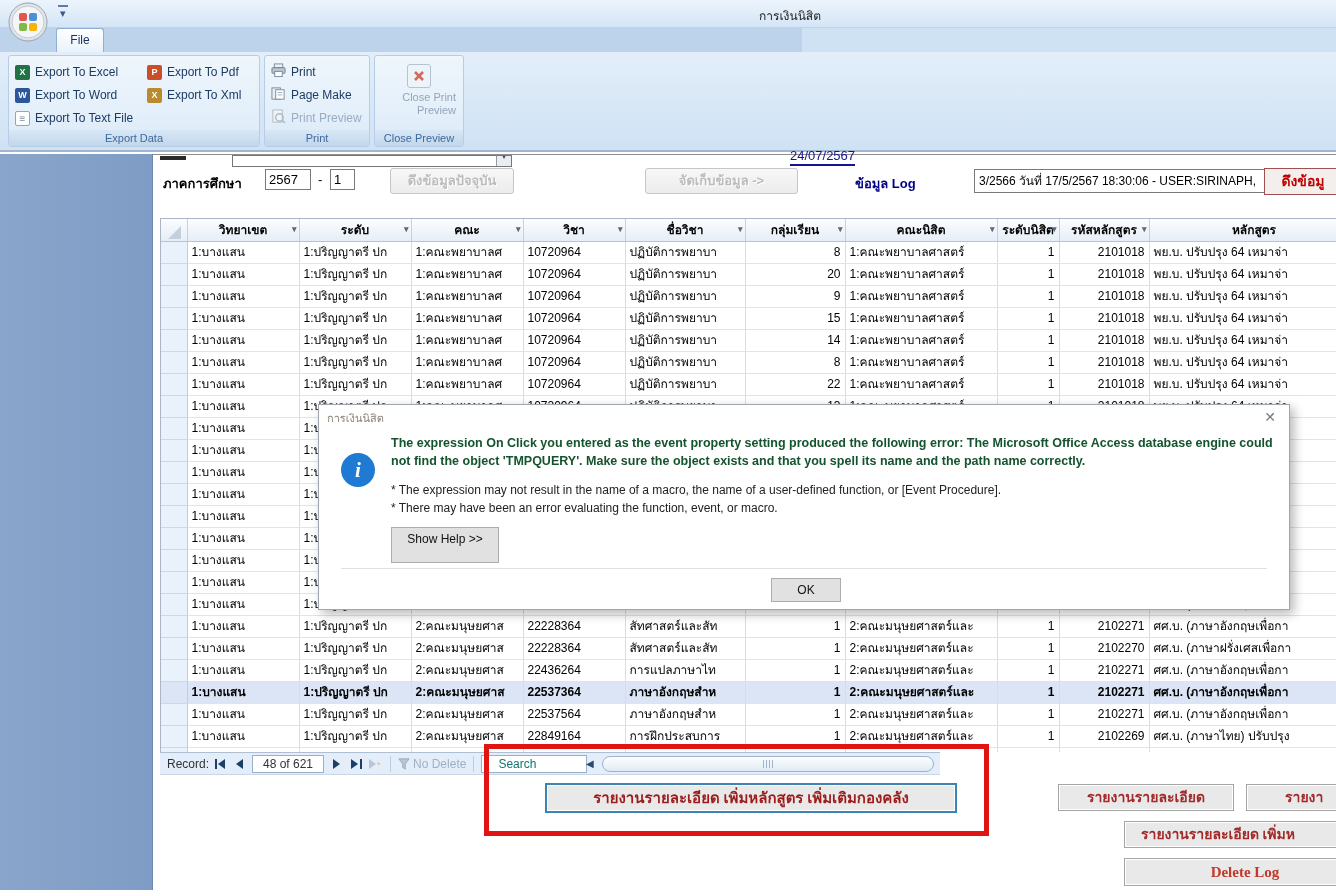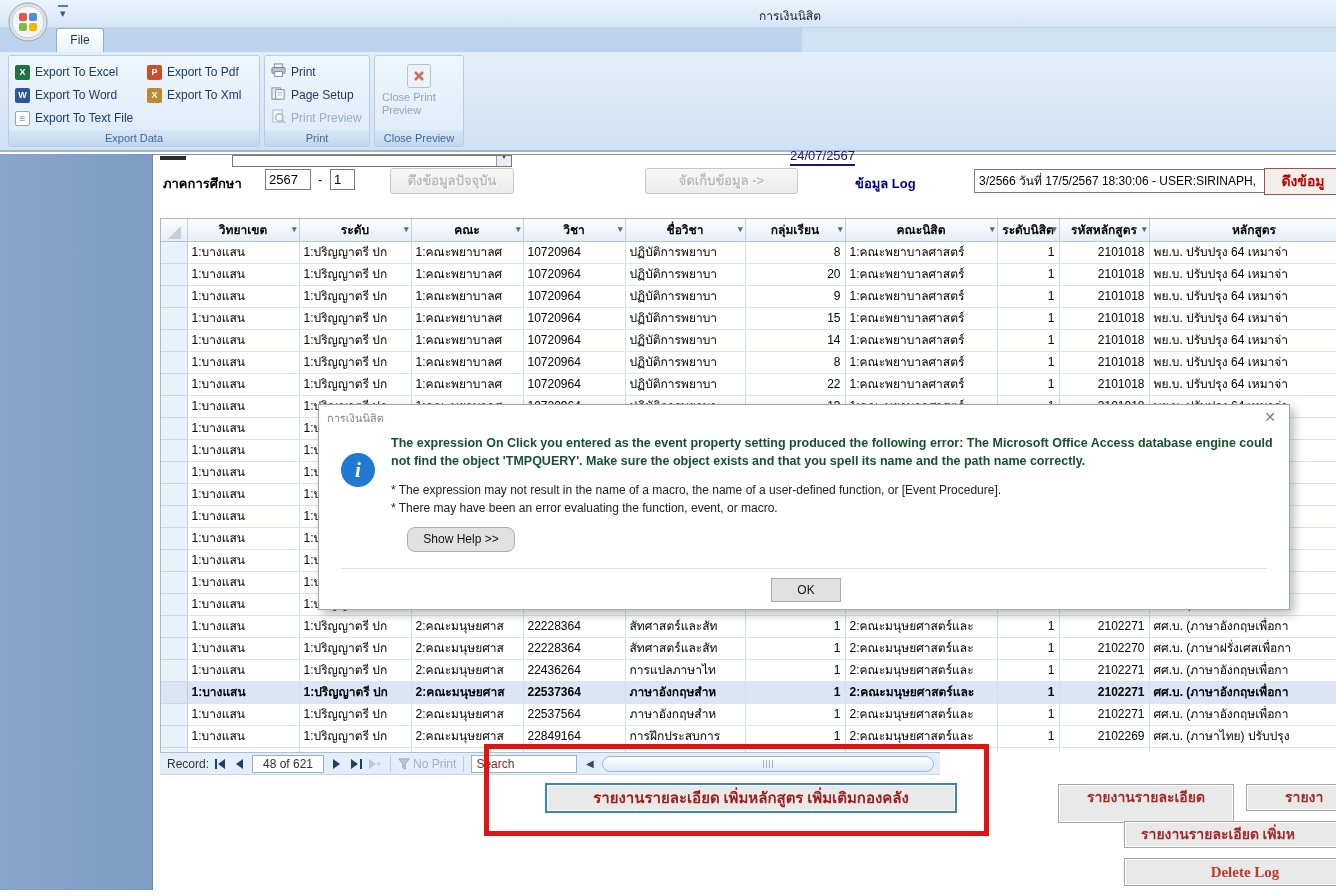--- a/index.html
+++ b/index.html
@@ -36,21 +36,21 @@
   .ritem { position:absolute; height:20px; display:flex; align-items:center; gap:5px;
     font-size:12px; color:#1d3c63; white-space:nowrap; cursor:default; }
   .ritem.disabled { color:#9aadc4; }
   .ic { width:15px; height:15px; border-radius:2px; display:inline-flex; align-items:center;
     justify-content:center; font-size:9px; font-weight:bold; color:#fff; flex:0 0 15px; }
   .ic-x { background:#217346; }
   .ic-w { background:#2b579a; }
   .ic-t { background:#fdfefe; border:1px solid #93a5b8; color:#7d8fa2; font-size:10px; }
   .ic-p { background:#cb4e2a; }
   .ic-m { background:#b98a2f; }
-  .bigbtn { position:absolute; left:7px; top:6px; width:74px; height:68px; text-align:left; }
+  .bigbtn { position:absolute; left:7px; top:6px; width:74px; height:68px; text-align:right; }
   .bigbtn .box { width:24px; height:24px; margin:2px auto 3px auto; border:1px solid #b3c3d4;
     border-radius:3px; background:#eef3f8; display:flex; align-items:center; justify-content:center; }
   .bigbtn .txt { font-size:11px; color:#93a5ba; line-height:13px; }
   
   .sidebar { position:absolute; left:0; top:154px; width:153px; height:736px;
     background:linear-gradient(to right,#8aa5cb,#7e9cc5); border-right:1px solid #6c87ab; }
   .formline { position:absolute; left:153px; top:154px; width:1183px; height:1px; background:#8e8e8e; }
   
   .frag { position:absolute; left:160px; top:156px; width:26px; height:4px; background:#2a2a2a; }
   .cmb-clip { position:absolute; left:232px; top:155px; width:280px; height:12px; background:#fff;
@@ -94,55 +94,55 @@
   
   .recnav { position:absolute; left:160px; top:752px; width:780px; height:23px;
     background:#e4eefa; border-top:1px solid #aebfd2; border-bottom:1px solid #c8d6e6;
     display:flex; align-items:center; gap:3px; padding-left:7px; font-size:12px; color:#333; }
   .navb { width:16px; height:16px; display:inline-flex; align-items:center; justify-content:center; }
   .recbox { width:72px; height:18px; background:#fff; border:1px solid #9ab0c8; text-align:center;
     line-height:16px; margin:0 2px; }
   .vsep { width:1px; height:16px; background:#b9cde1; margin:0 4px; }
   .nofil { color:#9db0c6; display:inline-flex; align-items:center; gap:3px; }
   .srch { width:106px; height:18px; background:#fff; border:1px solid #9ab0c8; line-height:16px;
-    padding-left:4px; color:#7f1d1d; }
+    padding-left:16px; color:#0f766e; }
   .sarrow { position:absolute; left:426px; top:5px; font-size:10px; color:#2c4a6e; }
   .hthumb { position:absolute; left:442px; top:3px; width:332px; height:16px;
     border:1px solid #9fb4cc; border-radius:8px; background:linear-gradient(#fdfefe,#dfeaf6);
     display:flex; align-items:center; justify-content:center; gap:2px; }
   .hthumb i { display:block; width:1px; height:8px; background:#9fb4cc; }
   
   .redrect { position:absolute; left:484px; top:744px; width:505px; height:92px;
     border:5px solid #e11414; z-index:40; }
   .fbtn { position:absolute; background:#e9e9e9; border:1px solid #a5a5a5;
     box-shadow:inset 0 0 0 1px #ffffff; color:#a32a2a; font-weight:bold; text-align:center;font-family:Liberation Serif, serif; }
   .btn-high { left:545px; top:783px; width:412px; height:30px; border:2px solid #3d85b0;
     font-size:15px; line-height:26px; color:#9c1c1c; z-index:41; }
-  .btn-r1 { left:1058px; top:784px; width:176px; height:39px; font-size:14px; line-height:25px;text-align:center; }
+  .btn-r1 { left:1058px; top:784px; width:176px; height:27px; font-size:14px; line-height:25px;text-align:center; }
   .btn-r2 { left:1246px; top:784px; width:120px; height:27px; font-size:14px; line-height:25px;
     text-align:left; padding-left:38px; }
   .btn-r3 { left:1124px; top:821px; width:242px; height:27px; font-size:14px; line-height:25px;
     text-align:left; padding-left:16px; }
   .btn-r4 { left:1124px; top:858px; width:242px; height:28px; font-size:15px; line-height:26px;
     color:#c0392b; }
   
   .dlg { position:absolute; left:318px; top:404px; width:972px; height:206px; background:#fff;
     border:1px solid #9fa6ad; box-shadow:4px 4px 10px rgba(0,0,0,.28); z-index:60; font-size:12px; }
   .dlg-title { position:absolute; left:8px; top:4px; font-size:11px; color:#8c8579; }
   .dlg-x { position:absolute; right:8px; top:2px; width:22px; height:20px; text-align:center;
     font-size:14px; color:#7a7a7a; line-height:20px; }
   .dlg-info { position:absolute; left:22px; top:48px; width:34px; height:34px; border-radius:50%;
     background:#1f7ad3; color:#fff; font-family:"Liberation Serif", serif; font-style:italic;
     font-weight:bold; font-size:21px; display:flex; align-items:center; justify-content:center; }
   .dlg-msg { position:absolute; left:72px; top:30px; width:892px; font-weight:bold; color:#14532d;
     font-size:12.5px; line-height:1.4; }
   .dlg-bullets { position:absolute; left:72px; top:76px; width:892px; color:#222; line-height:1.5; }
   .dbtn { position:absolute; background:#e1e1e1; border:1px solid #acacac; font-size:12px;
     text-align:center; color:#111; font-family:"Liberation Sans", sans-serif; }
-  .dlg-help { left:88px; top:122px; width:108px; height:25px; line-height:22px;border-radius:8px; }
+  .dlg-help { left:72px; top:122px; width:108px; height:36px; line-height:22px; }
   .dlg-sep { position:absolute; left:22px; right:22px; top:163px; border-top:1px solid #e0e0e0; }
   .dlg-ok { left:452px; top:173px; width:70px; height:24px; line-height:22px; }
 </style>
 </head>
 <body>
 
 <div class="titlebar"></div>
 <div class="orb">
   <svg width="40" height="40" viewBox="0 0 40 40">
     <circle cx="20" cy="20" r="19" fill="#dfe5ea" stroke="#9aa4ad"></circle>
@@ -193,21 +193,21 @@
           </svg></span>
       <span>Print</span>
     </div>
     <div class="ritem" style="left:6px;top:29px">
       <span><svg width="15" height="15" viewBox="0 0 16 16">
             <rect x="1" y="2" width="9" height="12" fill="#e9eff5" stroke="#7a8a9a"></rect>
             <rect x="5" y="4" width="9" height="10" fill="#fff" stroke="#7a8a9a"></rect>
             <line x1="7" y1="7" x2="12" y2="7" stroke="#9fb0c0"></line>
             <line x1="7" y1="9.5" x2="12" y2="9.5" stroke="#9fb0c0"></line>
           </svg></span>
-      <span>Page Setup</span>
+      <span>Page Make</span>
     </div>
     <div class="ritem disabled" style="left:6px;top:52px">
       <span><svg width="15" height="15" viewBox="0 0 16 16">
             <rect x="2" y="1" width="10" height="13" fill="#f2f5f8" stroke="#aeb9c4"></rect>
             <circle cx="9" cy="9" r="4" fill="none" stroke="#aeb9c4" stroke-width="1.5"></circle>
             <line x1="12" y1="12" x2="15" y2="15" stroke="#aeb9c4" stroke-width="1.5"></line>
           </svg></span>
       <span>Print Preview</span>
     </div>
     <div class="rglabel">Print</div>
@@ -628,21 +628,21 @@
       <svg width="13" height="10" viewBox="0 0 13 10">
         <polygon points="0,0 7,5 0,10" fill="#b9c6d4"></polygon>
         <text x="8" y="9" font-size="9" fill="#d9b96a">*</text>
       </svg>
     </span>
   <span class="vsep"></span>
   <span class="nofil">
     <svg width="12" height="12" viewBox="0 0 14 14">
         <path d="M1 1h12l-4.5 6v6l-3-2V7z" fill="#b9c6d4" stroke="#93a5b6"></path>
       </svg>
-    <span>No Print</span>
+    <span>No Delete</span>
   </span>
   <span class="vsep"></span>
   <span class="srch">Search</span>
   <span class="sarrow">◀</span>
   <span class="hthumb">
       <i></i>
       <i></i>
       <i></i>
       <i></i>
     </span>

